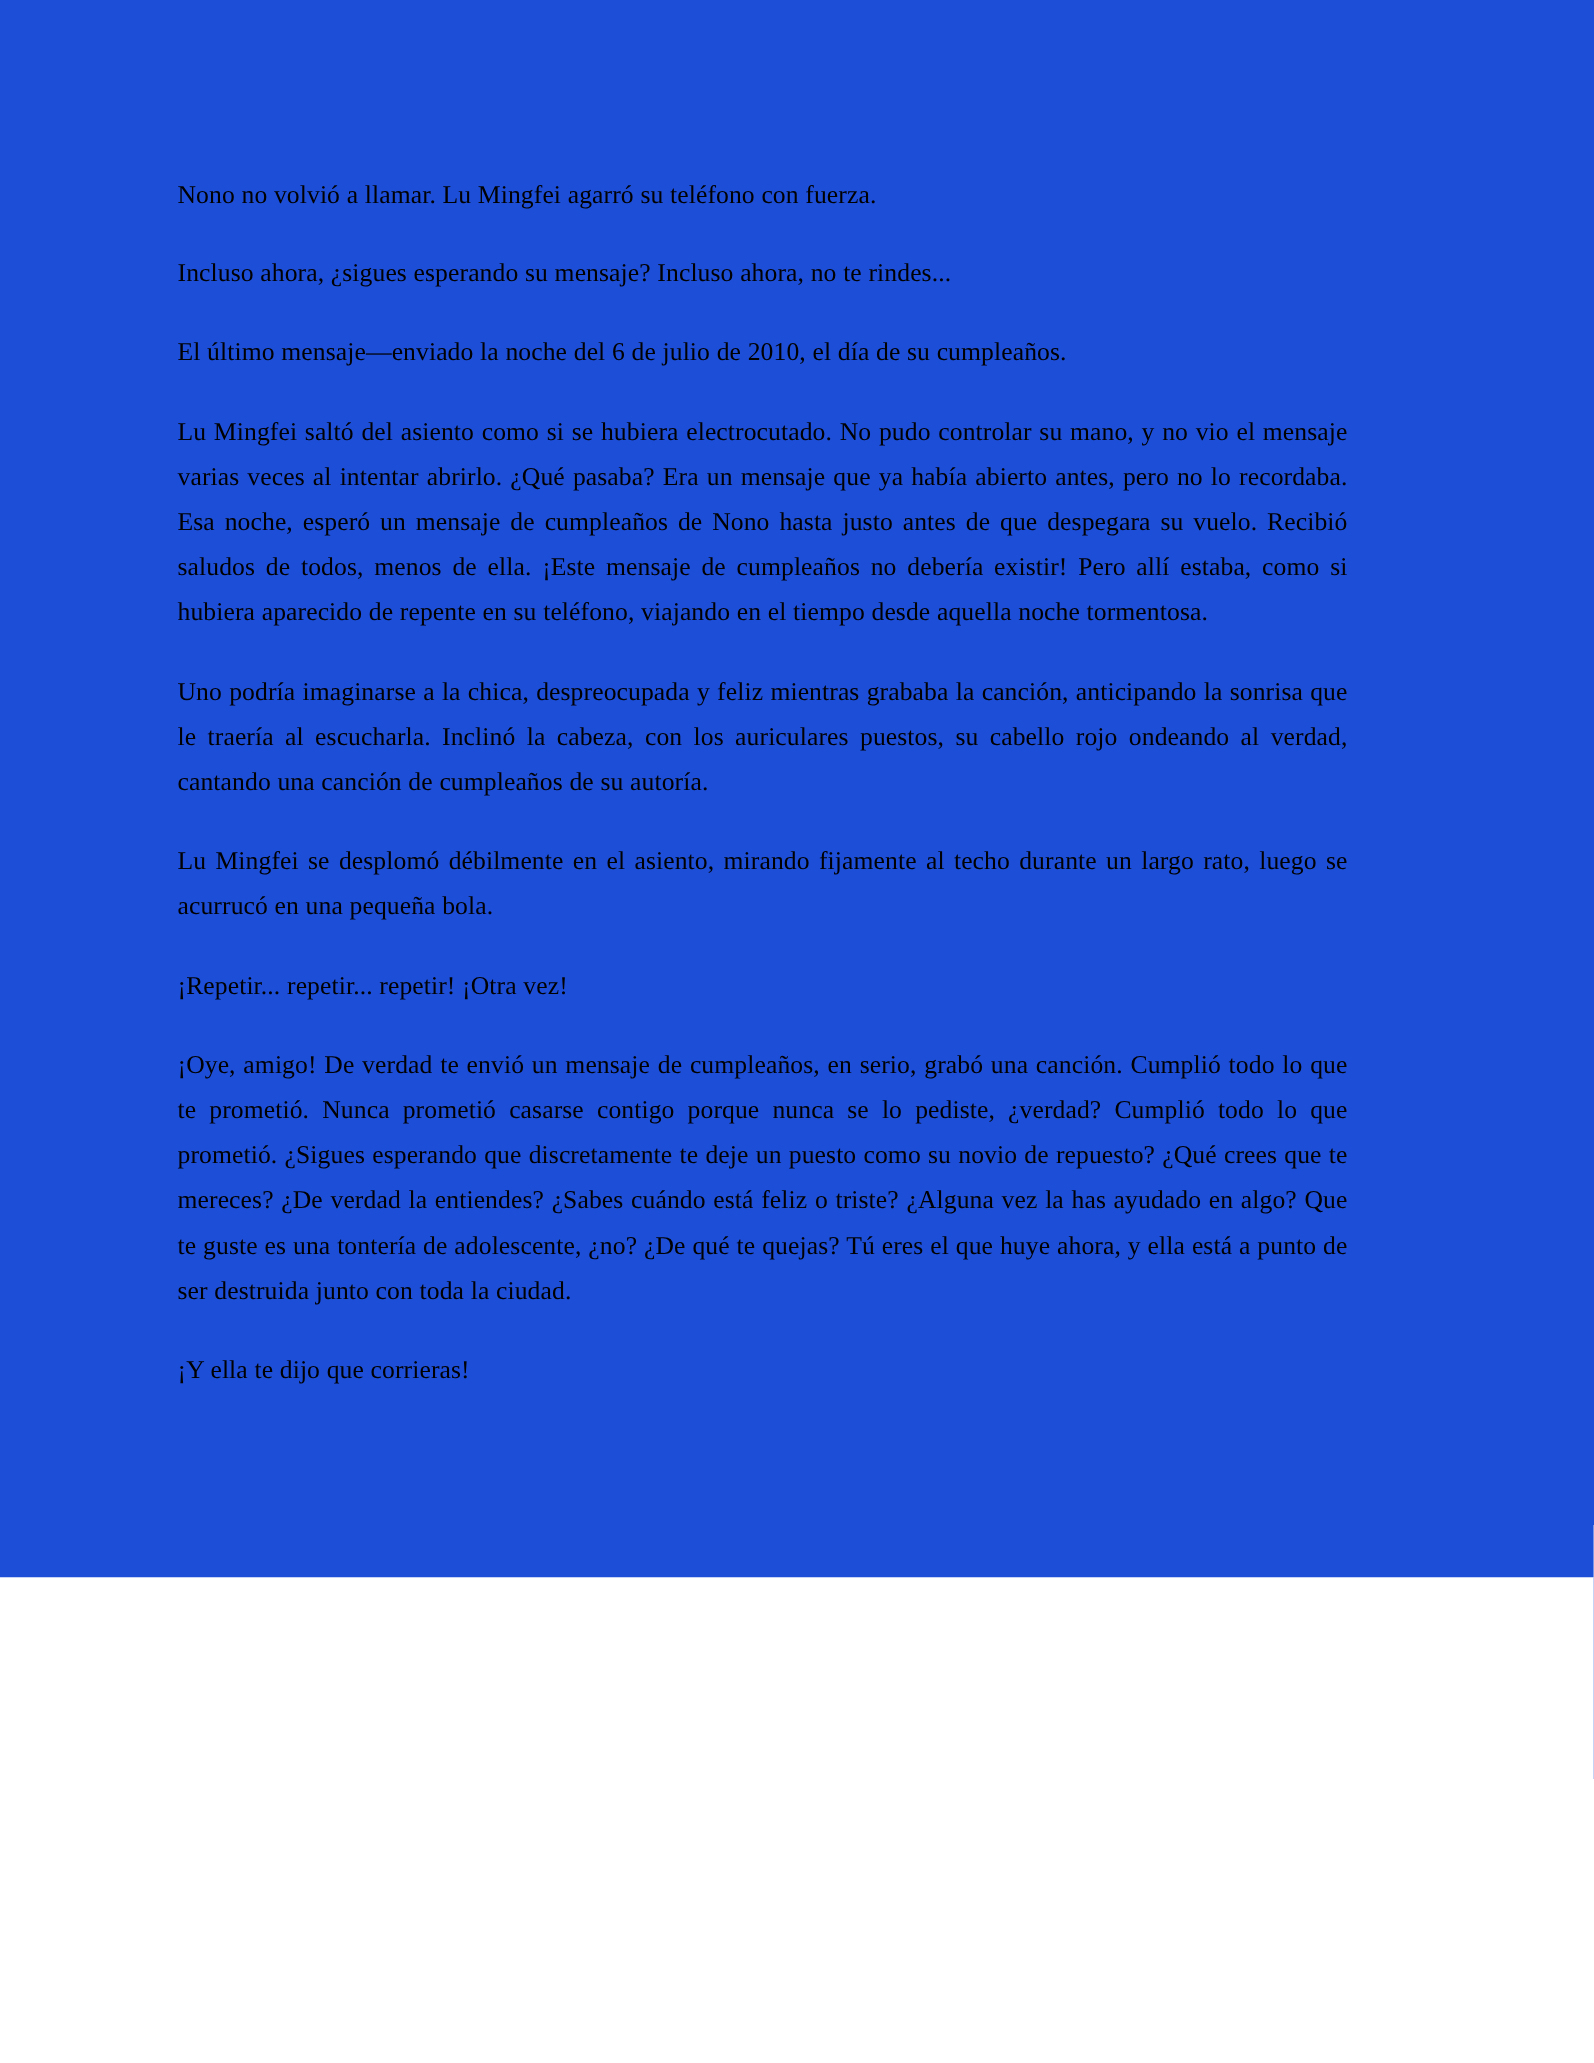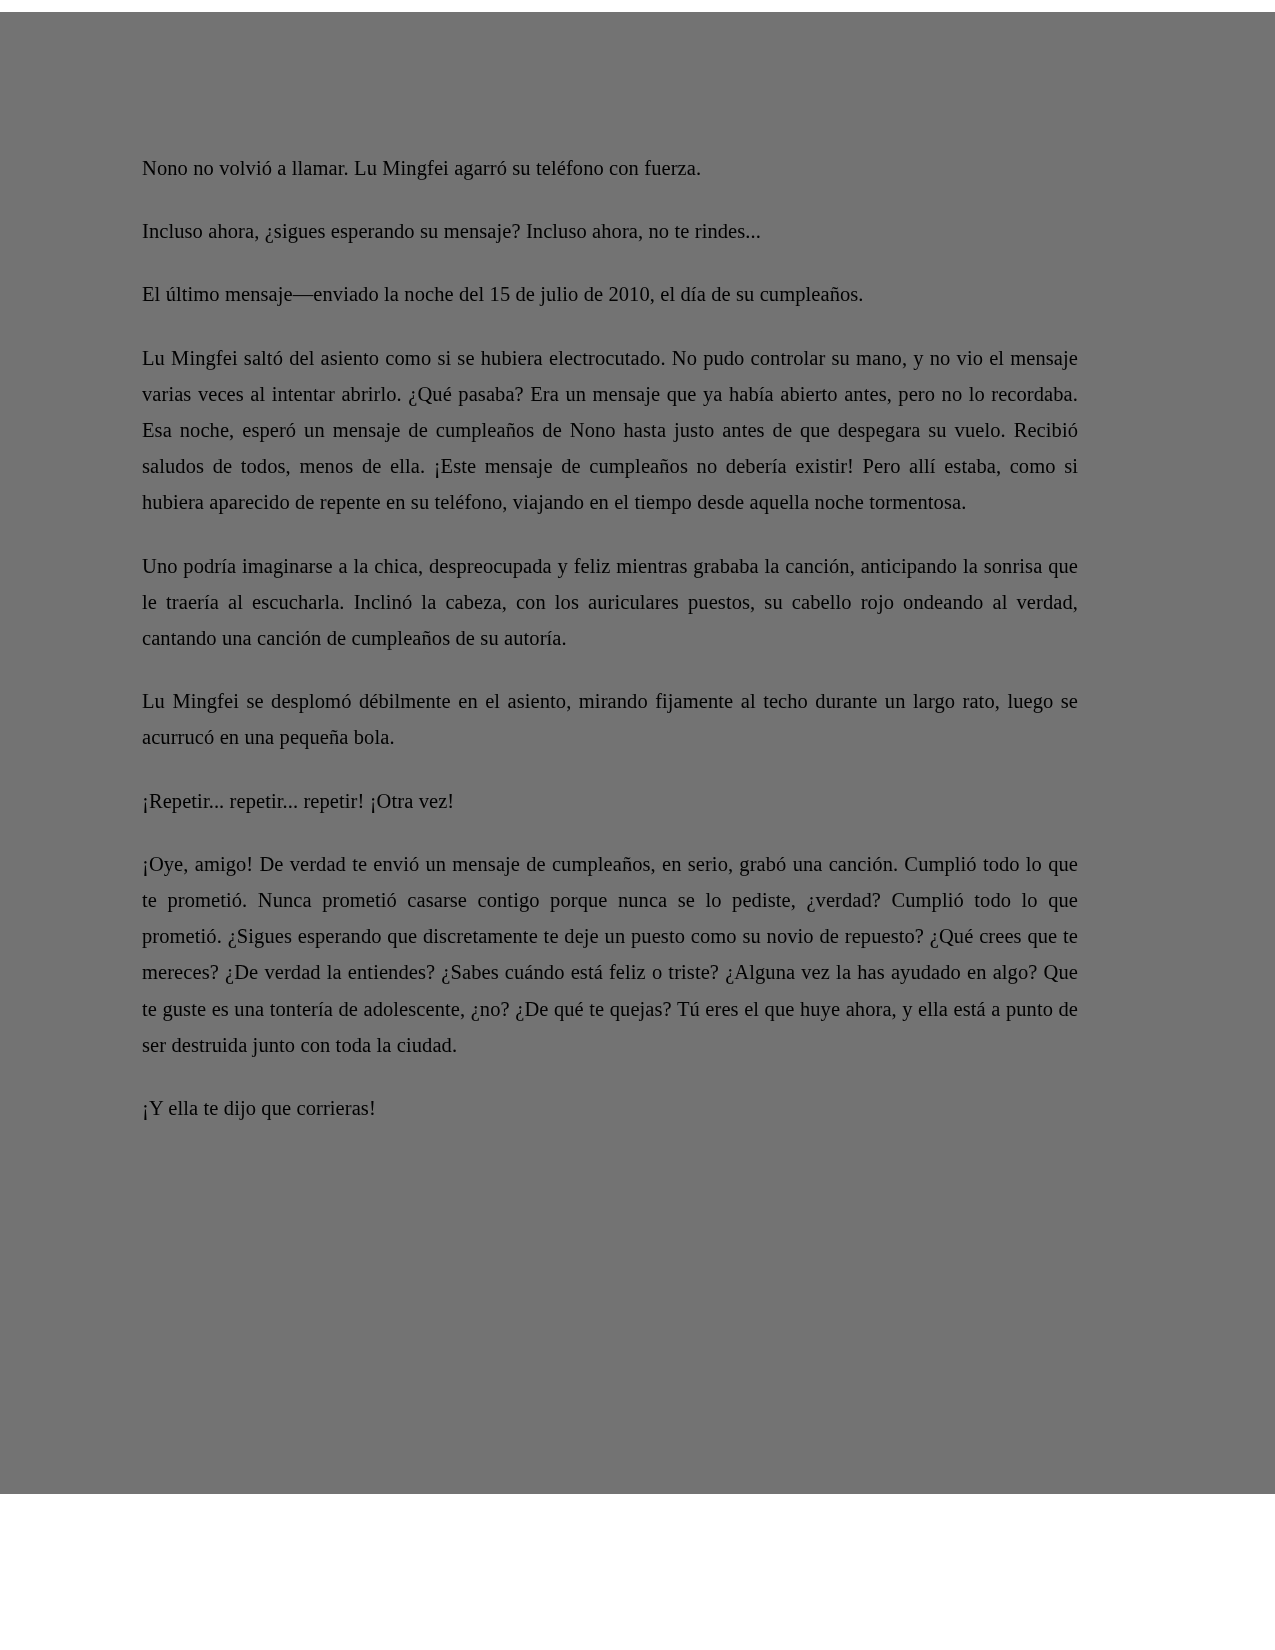--- a/index.html
+++ b/index.html
@@ -3,23 +3,23 @@
 <meta charset="utf-8">
 <style>
   html, body {
     margin: 0;
     padding: 0;
     background: #ffffff;
   }
   .page {
     position: relative;
     width: 1275px;
-    height: 1482px;
-    background: #737373;
-    margin: 12px auto;
+    height: 1262px;
+    background: #1d4ed8;
+    margin: 0 auto;
     overflow: hidden;
     box-sizing: border-box;
   }
   .text-block {
     position: absolute;
     left: 142px;
     top: 138px;
     width: 936px;
   }
   .para {
@@ -54,21 +54,21 @@
   }
 </style>
 </head>
 <body>
 
 <div class="page">
 
   <div class="text-block">
     <p class="para short">Nono no volvió a llamar. Lu Mingfei agarró su teléfono con fuerza.</p>
     <p class="para short">Incluso ahora, ¿sigues esperando su mensaje? Incluso ahora, no te rindes...</p>
-    <p class="para short">El último mensaje—enviado la noche del 15 de julio de 2010, el día de su cumpleaños.</p>
+    <p class="para short">El último mensaje—enviado la noche del 6 de julio de 2010, el día de su cumpleaños.</p>
     <p class="para">Lu Mingfei saltó del asiento como si se hubiera electrocutado. No pudo controlar su mano, y no vio el mensaje varias veces al intentar abrirlo. ¿Qué pasaba? Era un mensaje que ya había abierto antes, pero no lo recordaba. Esa noche, esperó un mensaje de cumpleaños de Nono hasta justo antes de que despegara su vuelo. Recibió saludos de todos, menos de ella. ¡Este mensaje de cumpleaños no debería existir! Pero allí estaba, como si hubiera aparecido de repente en su teléfono, viajando en el tiempo desde aquella noche tormentosa.</p>
     <p class="para">Uno podría imaginarse a la chica, despreocupada y feliz mientras grababa la canción, anticipando la sonrisa que le traería al escucharla. Inclinó la cabeza, con los auriculares puestos, su cabello rojo ondeando al verdad, cantando una canción de cumpleaños de su autoría.</p>
     <p class="para">Lu Mingfei se desplomó débilmente en el asiento, mirando fijamente al techo durante un largo rato, luego se acurrucó en una pequeña bola.</p>
     <p class="para short">¡Repetir... repetir... repetir! ¡Otra vez!</p>
     <p class="para">¡Oye, amigo! De verdad te envió un mensaje de cumpleaños, en serio, grabó una canción. Cumplió todo lo que te prometió. Nunca prometió casarse contigo porque nunca se lo pediste, ¿verdad? Cumplió todo lo que prometió. ¿Sigues esperando que discretamente te deje un puesto como su novio de repuesto? ¿Qué crees que te mereces? ¿De verdad la entiendes? ¿Sabes cuándo está feliz o triste? ¿Alguna vez la has ayudado en algo? Que te guste es una tontería de adolescente, ¿no? ¿De qué te quejas? Tú eres el que huye ahora, y ella está a punto de ser destruida junto con toda la ciudad.</p>
     <p class="para short">¡Y ella te dijo que corrieras!</p>
   </div>
 
   <div class="page-number">273</div>
 

